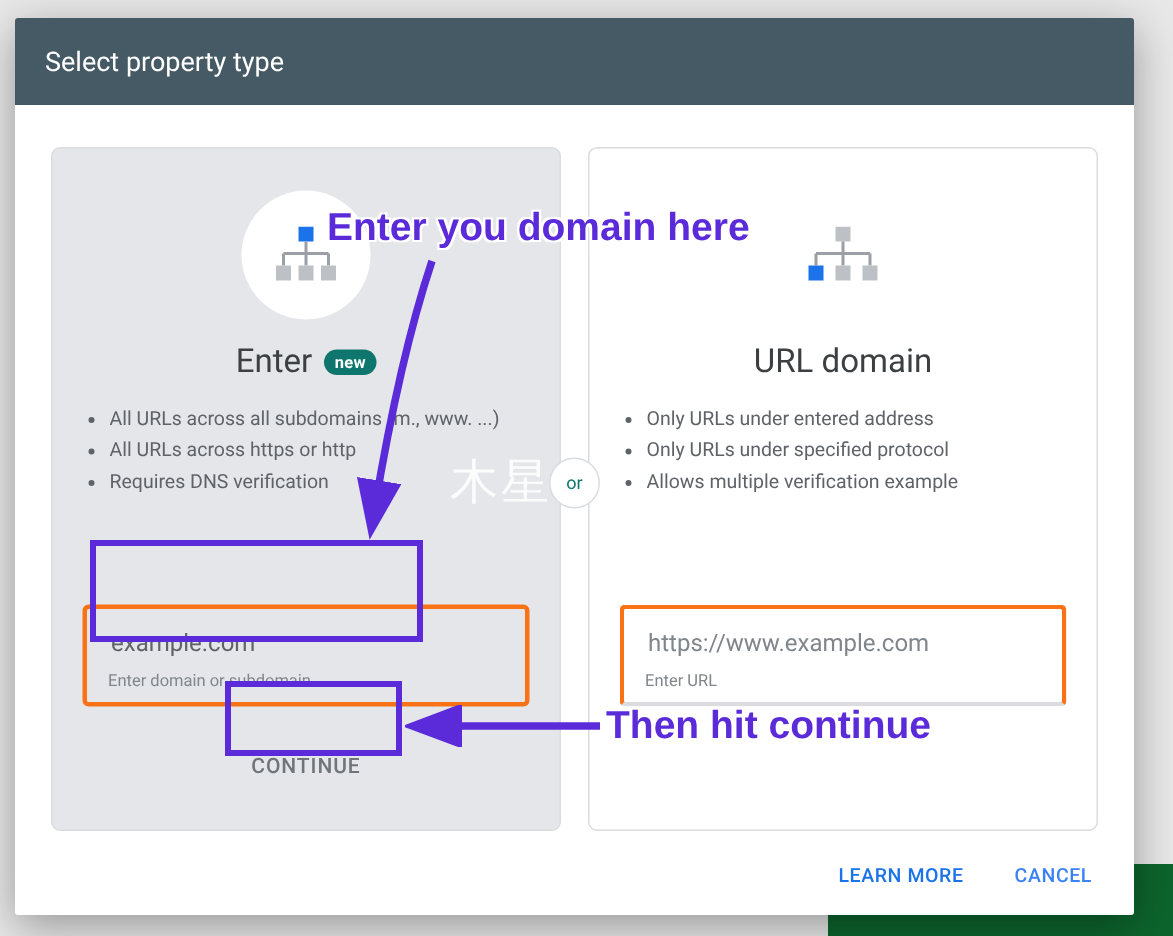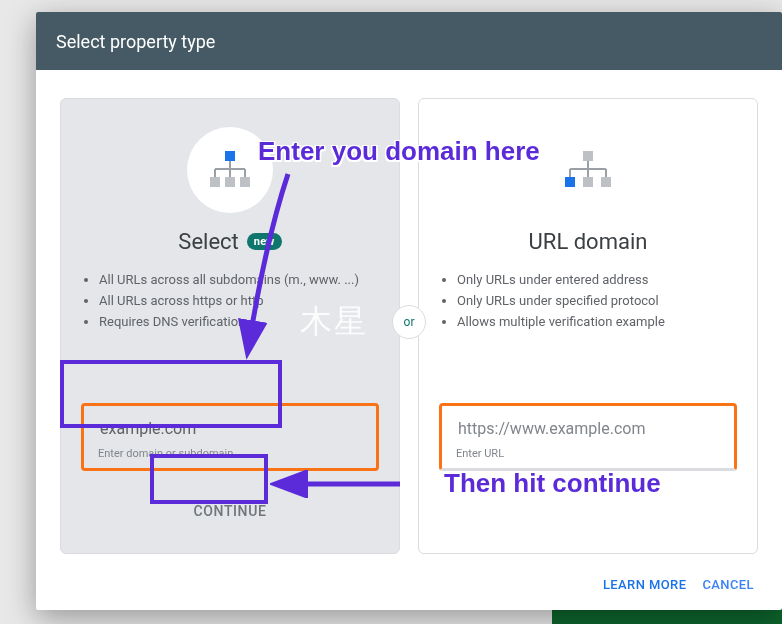--- a/index.html
+++ b/index.html
@@ -1,42 +1,42 @@
 <!DOCTYPE html>
 <html><head>
 <meta charset="utf-8">
 <style>
   * { box-sizing: border-box; }
   html, body { margin:0; padding:0; }
   body { width:782px; height:624px; background:#e8e8e8; font-family:Roboto,Arial,sans-serif; position:relative; overflow:hidden; }
-  .dialog { position:absolute; left:36px; top:12px; width:746px; height:598px; background:#fff; box-shadow:0 8px 30px rgba(0,0,0,.35); border-radius:2px; overflow:hidden; }
+  .dialog { position:absolute; left:10px; top:12px; width:746px; height:598px; background:#fff; box-shadow:0 8px 30px rgba(0,0,0,.35); border-radius:2px; overflow:hidden; }
   .dialog-header { background:#455a64; color:#fff; height:58px; display:flex; align-items:center; padding:0 20px; font-size:18px; font-weight:400; }
   .cards { display:flex; gap:18px; padding:28px 24px 10px 24px; }
   .card { flex:1; border:1px solid #dadce0; border-radius:6px; padding:28px 20px 24px 20px; display:flex; flex-direction:column; align-items:center; position:relative; min-height:440px; }
   .card.selected { background:#e4e6e9; }
   .icon-circle { width:86px; height:86px; border-radius:50%; background:#fff; display:flex; align-items:center; justify-content:center; margin-bottom:16px; }
   .diagram-icon { display:block; }
   .card-title-row { display:flex; align-items:center; gap:8px; margin-bottom:18px; }
   .card-title { font-size:22px; color:#3c4043; font-weight:400; }
   .new-badge { background:#0f766e; color:#fff; font-size:11px; font-weight:700; padding:2px 7px; border-radius:9px; letter-spacing:.2px; }
   .feature-list { margin:0 0 24px 0; padding:0 0 0 18px; font-size:13px; color:#5f6368; align-self:stretch; }
   .feature-list li { margin-bottom:6px; }
   .input-wrap { align-self:stretch; border:3px solid #f97316; border-radius:4px; padding:12px 14px 8px 14px; background:transparent; margin-bottom:22px;margin-top:44px; }
   .card:not(.selected) .input-wrap { border-bottom-color:#dadce0; }
   .input-field { border:none; background:transparent; width:100%; font-size:16px; color:#5f6368; outline:none; font-family:inherit; }
   .input-field::placeholder { color:#80868b; }
   .input-help { font-size:11px; color:#80868b; margin-top:8px; }
   .continue-btn { background:transparent; border:none; color:#707579; font-size:14px; font-weight:500; letter-spacing:.6px; padding:10px 16px; cursor:default; font-family:inherit; }
   .or-divider { position:absolute; left:50%; top:310px; transform:translate(-50%,-50%); width:34px; height:34px; border-radius:50%; background:#fff; border:1px solid #dadce0; display:flex; align-items:center; justify-content:center; font-size:12px; color:#0f766e; z-index:3; }
-  .dialog-footer { position:absolute; bottom:0; left:0; right:0; height:52px; display:flex; justify-content:flex-end; align-items:center; gap:16px; padding-right:28px; }
+  .dialog-footer { position:absolute; bottom:0; left:0; right:0; height:52px; display:flex; justify-content:flex-end; align-items:center; gap:34px; padding-right:28px; }
   .footer-link { color:#1a73e8; font-size:13px; font-weight:500; letter-spacing:.4px; cursor:pointer; }
   .footer-cancel { color:#3b82f6; font-size:13px; font-weight:500; letter-spacing:.4px; cursor:pointer; }
   .backdrop-snippet { position:absolute; right:0; bottom:0; width:230px; height:48px; background:#0d652d; color:#a8dab5; font-size:11px; padding:4px 6px; overflow:hidden; font-family:monospace; }
   
-  .annot { position:absolute; font-family:"Comic Sans MS","Comic Sans",cursive,sans-serif; font-weight:700; font-size:26px; color:#5b2bd9; text-shadow:-1.5px -1.5px 0 #fff,1.5px -1.5px 0 #fff,-1.5px 1.5px 0 #fff,1.5px 1.5px 0 #fff; z-index:10; white-space:nowrap;margin-left:40px; }
+  .annot { position:absolute; font-family:"Comic Sans MS","Comic Sans",cursive,sans-serif; font-weight:700; font-size:26px; color:#5b2bd9; text-shadow:-1.5px -1.5px 0 #fff,1.5px -1.5px 0 #fff,-1.5px 1.5px 0 #fff,1.5px 1.5px 0 #fff; z-index:10; white-space:nowrap; }
   .box-annot { position:absolute; border:4px solid #5b2bd9; z-index:9; pointer-events:none; }
   .arrow { position:absolute; z-index:9; }
   .watermark { position:absolute; left:300px; top:300px; font-size:32px; color:rgba(255,255,255,.85); font-family:'Microsoft YaHei',sans-serif; z-index:4; letter-spacing:2px; }
 </style>
 </head>
 <body>
 
 <div class="backdrop-snippet">performance, index, co</div>
 
 <div class="dialog">
@@ -54,21 +54,21 @@
           <line x1="7" y1="18" x2="37" y2="18" stroke="#9aa0a6" stroke-width="2"></line>
           <line x1="7" y1="18" x2="7" y2="26" stroke="#9aa0a6" stroke-width="2"></line>
           <line x1="22" y1="18" x2="22" y2="26" stroke="#9aa0a6" stroke-width="2"></line>
           <line x1="37" y1="18" x2="37" y2="26" stroke="#9aa0a6" stroke-width="2"></line>
           <rect x="2" y="26" width="10" height="10" fill="#bdc1c6"></rect>
           <rect x="17" y="26" width="10" height="10" fill="#bdc1c6"></rect>
           <rect x="32" y="26" width="10" height="10" fill="#bdc1c6"></rect>
         </svg>
       </div>
       <div class="card-title-row">
-        <span class="card-title">Select</span>
+        <span class="card-title">Enter</span>
         <span class="new-badge">new</span>
       </div>
       <ul class="feature-list">
         <li>All URLs across all subdomains (m., www. ...)</li>
         <li>All URLs across https or http</li>
         <li>Requires DNS verification</li>
       </ul>
       <div class="input-wrap">
         <input class="input-field" value="example.com" style="">
         <div class="input-help">Enter domain or subdomain</div>

